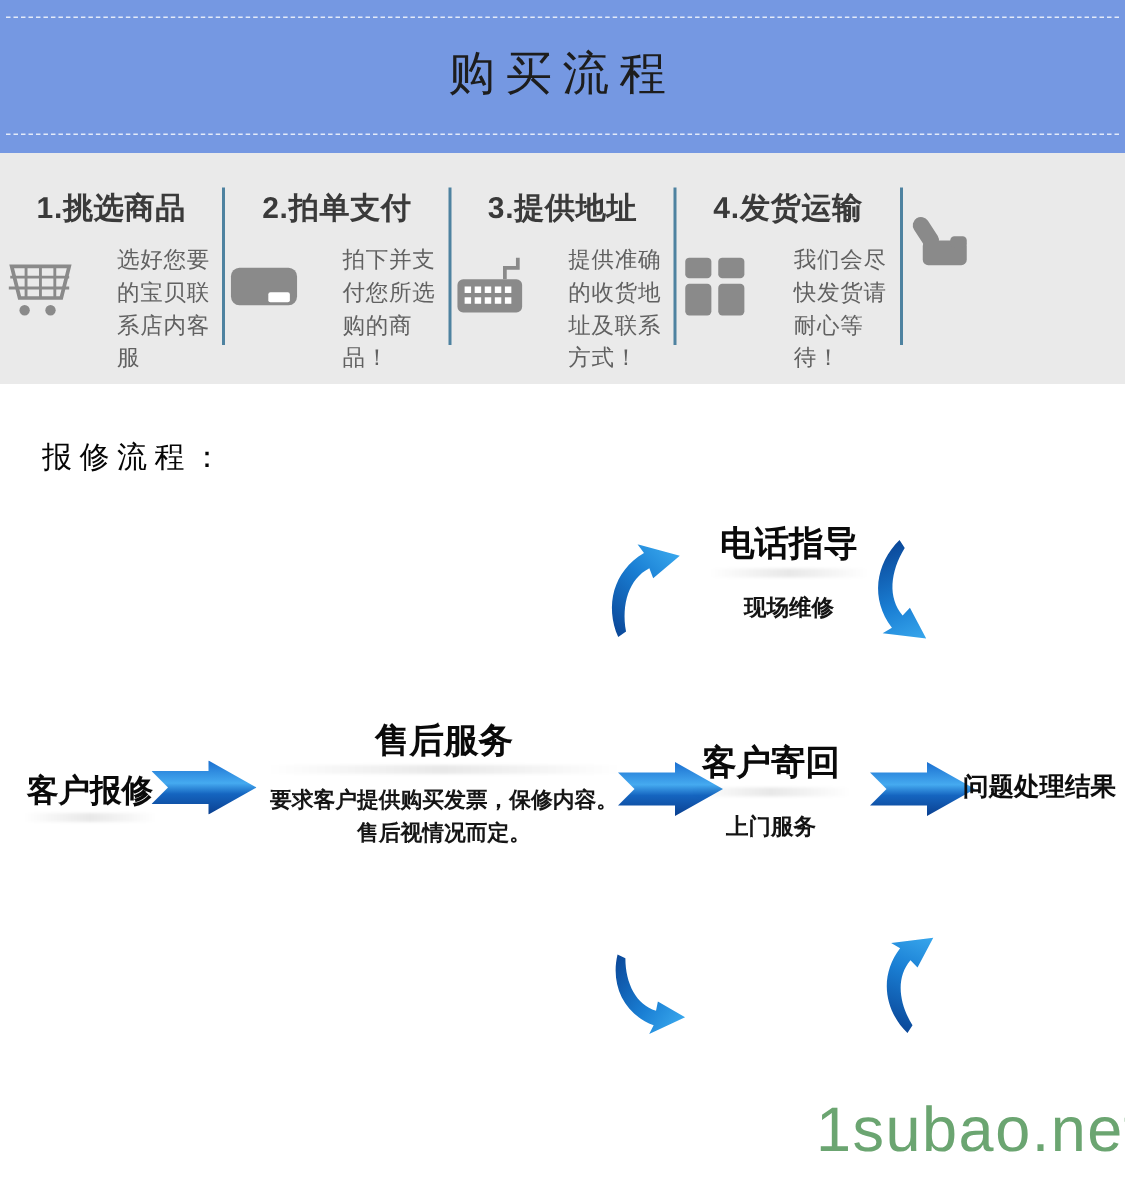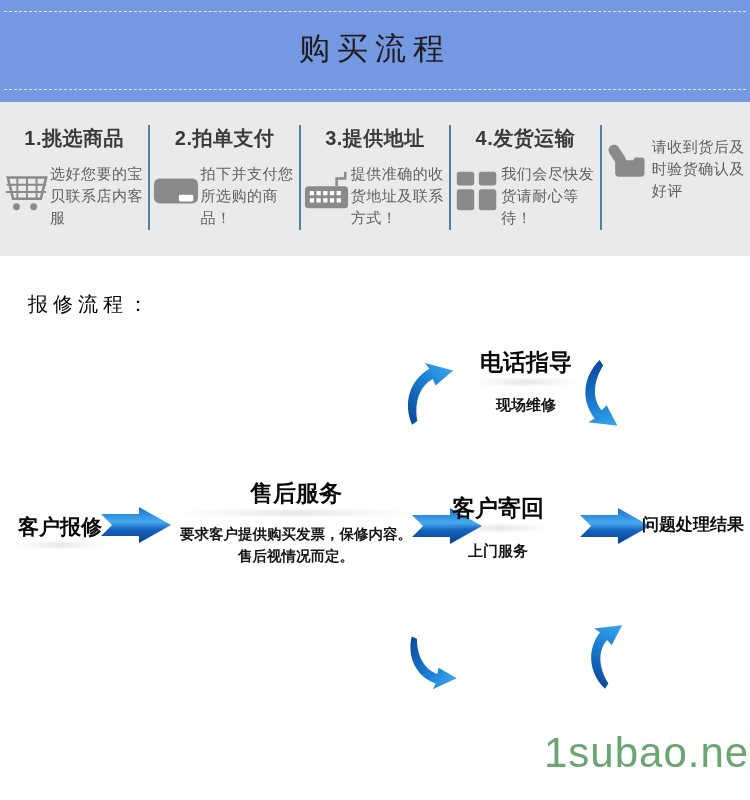--- a/index.html
+++ b/index.html
@@ -15,21 +15,21 @@
         font-family:"Liberation Serif","DejaVu Serif",serif;
         font-size:31px;color:#1d1d1d;letter-spacing:7px;}
 
   
   .steps{position:absolute;left:0;top:102px;width:750px;height:154px;background:#eaeaea;
          display:flex;align-items:flex-start;padding-top:23px;box-sizing:border-box;}
   .step{flex:1;min-width:0;}
   .vdiv{width:2px;height:105px;background:#4e82a0;flex:0 0 2px;}
   .step-title{text-align:center;font-size:20px;font-weight:bold;color:#3a3a3a;
               letter-spacing:.5px;white-space:nowrap;}
-  .step-body{display:flex;margin-top:11px;padding:0 4px 0 2px;}
+  .step-body{display:flex;margin-top:11px;padding:0 4px 0 2px;gap:28px;}
   .step-icon{flex:0 0 48px;display:flex;justify-content:center;margin-top:6px;}
   .step-icon svg{display:block;}
   .step-desc{flex:1;font-size:15px;color:#616161;line-height:1.45;letter-spacing:.5px;}
 
   
   .repair-heading{position:absolute;left:28px;top:291px;
         font-family:"Liberation Serif","DejaVu Serif",serif;
         font-size:20px;color:#050505;letter-spacing:5px;}
 
   .flow-node{position:absolute;text-align:center;color:#0d0d0d;}
@@ -37,21 +37,21 @@
   .flow-title::after{content:"";display:block;height:6px;margin:1px auto 0;width:92%;
         background:linear-gradient(to right,rgba(0,0,0,0),rgba(0,0,0,.09),rgba(0,0,0,0));
         filter:blur(1px);}
   .flow-sub{font-size:15px;font-weight:600;color:#141414;margin-top:11px;white-space:nowrap;}
   .node-report{left:12px;top:513px;width:96px;font-size:21px;font-weight:bold;}
   .node-report .flow-title{font-size:21px;}
   .block-aftersales{left:168px;top:478px;width:256px;}
   .as-desc{font-size:14.5px;font-weight:bold;color:#161616;line-height:1.35;margin-top:9px;white-space:nowrap;}
   .as-desc2{font-size:14.5px;font-weight:bold;color:#161616;line-height:1.35;margin-top:2px;white-space:nowrap;}
   .block-phone{left:468px;top:347px;width:116px;}
-  .block-sendback{left:440px;top:493px;width:116px;}
+  .block-sendback{left:456px;top:493px;width:116px;}
   .block-onsite{left:462px;top:643px;width:128px;}
   .node-result{left:640px;top:513px;width:106px;font-size:17px;font-weight:bold;white-space:nowrap;}
 
   .arrow-straight{position:absolute;width:70px;height:36px;}
   .a1{left:101px;top:507px;}
   .a2{left:412px;top:508px;}
   .a3{left:580px;top:508px;}
   .arc{position:absolute;}
   .arc-tl{left:404px;top:362px;width:62px;height:62px;transform:rotate(-6deg);}
   .arc-tr{left:578px;top:366px;width:62px;height:64px;transform:rotate(28deg);}
@@ -170,21 +170,20 @@
       <div class="step-body">
         <span class="step-icon">
           <svg viewBox="0 0 48 44" width="44" height="42">
             <g fill="#8a8a8a">
               <rect x="6" y="1" width="12" height="25" rx="6" transform="rotate(-33 12 13)"></rect>
               <rect x="10" y="19" width="32" height="18" rx="4"></rect>
               <rect x="30" y="16" width="12" height="8" rx="3"></rect>
             </g>
           </svg>
         </span>
-        <div class="step-desc">请收到货后及时验货确认及好评</div>
       </div>
     </div>
   </div>
 
   <div class="repair-heading">报修流程：</div>
 
   <div class="flow-node node-report">
     <div class="flow-title">客户报修</div>
   </div>
 

